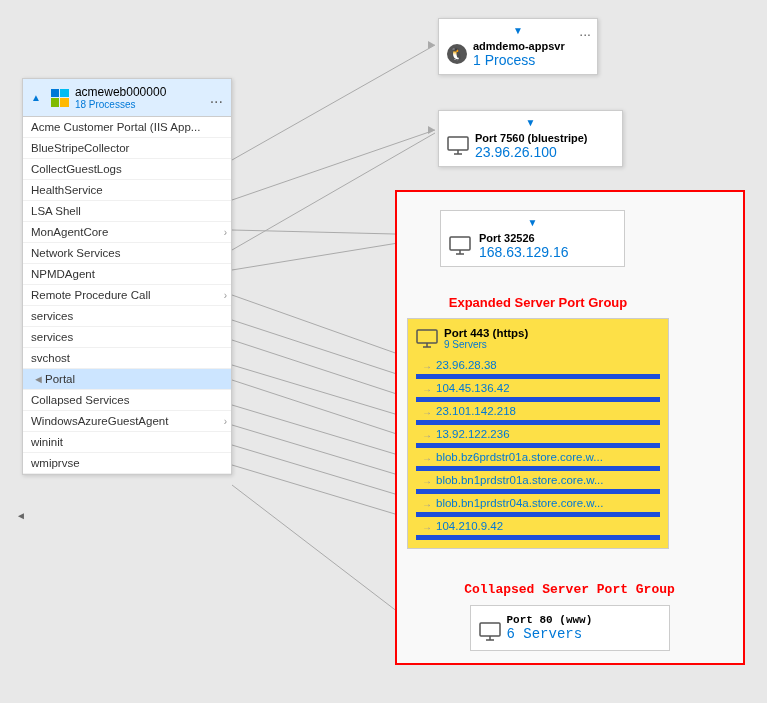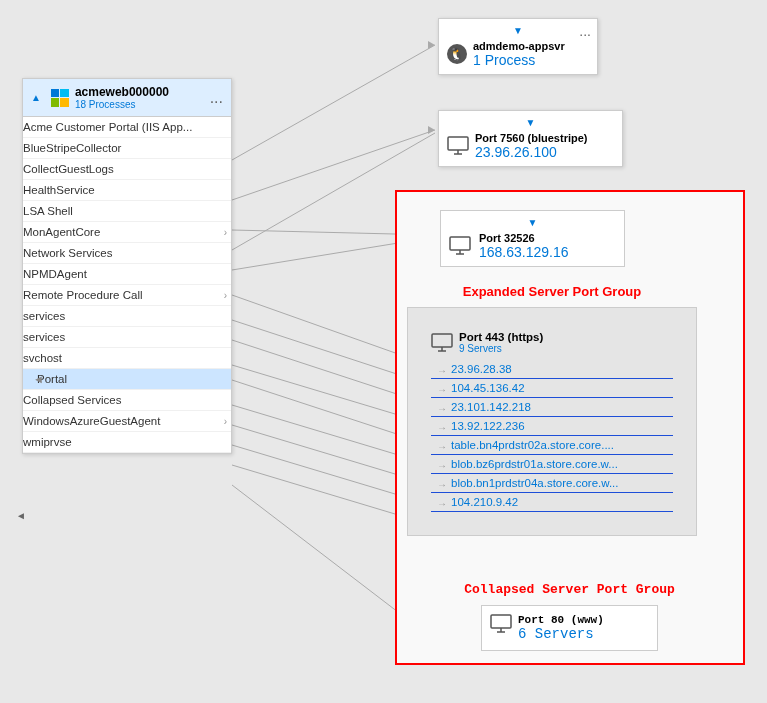--- a/index.html
+++ b/index.html
@@ -50,42 +50,42 @@
     .windows-icon span {
       display: block;
       background: #0078d7;
     }
 
     .windows-icon span:nth-child(2) { background: #00bcf2; }
     .windows-icon span:nth-child(3) { background: #7fba00; }
     .windows-icon span:nth-child(4) { background: #ffb900; }
 
     .panel-title {
-      font-weight: bold;
+      font-weight: normal;
       font-size: 12px;
       color: #000;
     }
 
     .panel-subtitle {
       font-size: 10px;
       color: #0078d7;
     }
 
     .panel-dots {
       font-size: 16px;
       color: #666;
       cursor: pointer;
     }
 
     .process-list {
       list-style: none;
     }
 
     .process-list li {
-      padding: 4px 8px 4px 0;
+      padding: 4px 8px 4px 8px;
       border-bottom: 1px solid #f0f0f0;
       display: flex;
       align-items: center;
       justify-content: space-between;
       cursor: pointer;
       font-size: 11.5px;
       color: #333;
       position: relative;
     }
 
@@ -204,21 +204,21 @@
     }
 
     .server-list {
       list-style: none;
     }
 
     .server-list li {
       padding: 3px 6px;
       font-size: 11.5px;
       color: #0078d7;
-      border-bottom: 1px solid #1d4ed8;
+      border-bottom: 5px solid #1d4ed8;
       cursor: pointer;
       display: flex;
       align-items: center;
       gap: 4px;
     }
 
     .server-list li::before {
       content: '→';
       color: #999;
       font-size: 10px;
@@ -368,20 +368,23 @@
         <span style="padding-left:14px;">Portal</span>
       </li>
     <li>
         <span>Collapsed Services</span>
       </li>
     <li>
         <span>WindowsAzureGuestAgent</span>
         <span class="arrow-right">›</span>
       </li>
     <li>
+        <span>wininit</span>
+      </li>
+    <li>
         <span>wmiprvse</span>
       </li>
   </ul>
 </div>
 
 <div class="node-appsvr">
   <span class="node-dots">...</span>
   <div class="node-collapse">
     <span style="color:#0078d7;font-size:10px;">▼</span>
   </div>
@@ -423,50 +426,50 @@
         <line x1="11" y1="14" x2="11" y2="18" stroke="#555" stroke-width="1.5"></line>
         <line x1="7" y1="18" x2="15" y2="18" stroke="#555" stroke-width="1.5"></line>
       </svg>
       <div>
         <div class="node-title">Port 32526</div>
         <div class="node-subtitle">168.63.129.16</div>
       </div>
     </div>
   </div>
 
-  <div style="position:absolute;left:10px;top:92px;width:290px;">
+  <div style="position:absolute;left:10px;top:103px;width:262px;">
     <div class="group-title">Expanded Server Port Group</div>
-    <div style="background:#e5e5e5;border:1px solid #ccc;padding:23px;">
+    <div style="background:#fde047;border:1px solid #ccc;padding:8px;">
       <div class="port-443-header">
         <svg width="22" height="20" viewBox="0 0 22 20">
           <rect x="1" y="1" width="20" height="13" rx="1" fill="none" stroke="#555" stroke-width="1.5"></rect>
           <line x1="11" y1="14" x2="11" y2="18" stroke="#555" stroke-width="1.5"></line>
           <line x1="7" y1="18" x2="15" y2="18" stroke="#555" stroke-width="1.5"></line>
         </svg>
         <div>
           <div class="port-443-title">Port 443 (https)</div>
           <div class="port-443-subtitle">9 Servers</div>
         </div>
       </div>
       <ul class="server-list">
         <li>23.96.28.38</li>
         <li>104.45.136.42</li>
         <li>23.101.142.218</li>
         <li>13.92.122.236</li>
-        <li>table.bn4prdstr02a.store.core....</li>
         <li>blob.bz6prdstr01a.store.core.w...</li>
+        <li>blob.bn1prdstr01a.store.core.w...</li>
         <li>blob.bn1prdstr04a.store.core.w...</li>
         <li>104.210.9.42</li>
       </ul>
     </div>
   </div>
 
   <div style="position:absolute;left:10px;top:390px;width:325px;font-family:Liberation Mono, monospace;">
     <div class="collapsed-title">Collapsed Server Port Group</div>
-    <div style="display:flex;align-items:flex-start;gap:6px;background:white;border:1px solid #ccc;padding:8px;width:177px;margin:4px auto;">
+    <div style="display:flex;align-items:flex-end;gap:6px;background:white;border:1px solid #ccc;padding:8px;width:200px;margin:4px auto;">
       <svg width="22" height="20" viewBox="0 0 22 20">
         <rect x="1" y="1" width="20" height="13" rx="1" fill="none" stroke="#555" stroke-width="1.5"></rect>
         <line x1="11" y1="14" x2="11" y2="18" stroke="#555" stroke-width="1.5"></line>
         <line x1="7" y1="18" x2="15" y2="18" stroke="#555" stroke-width="1.5"></line>
       </svg>
       <div>
         <div class="node-title">Port 80 (www)</div>
         <div class="node-subtitle">6 Servers</div>
       </div>
     </div>

